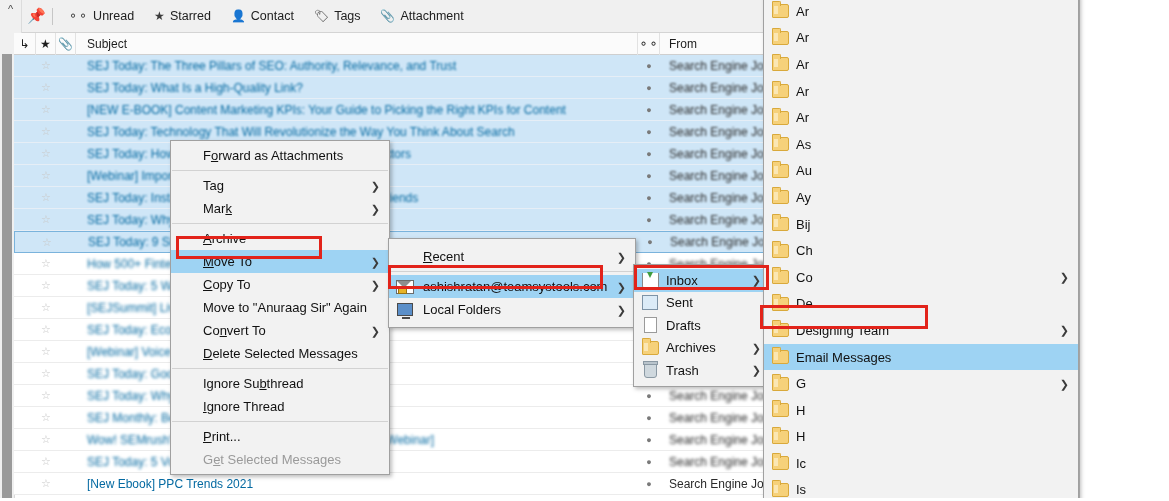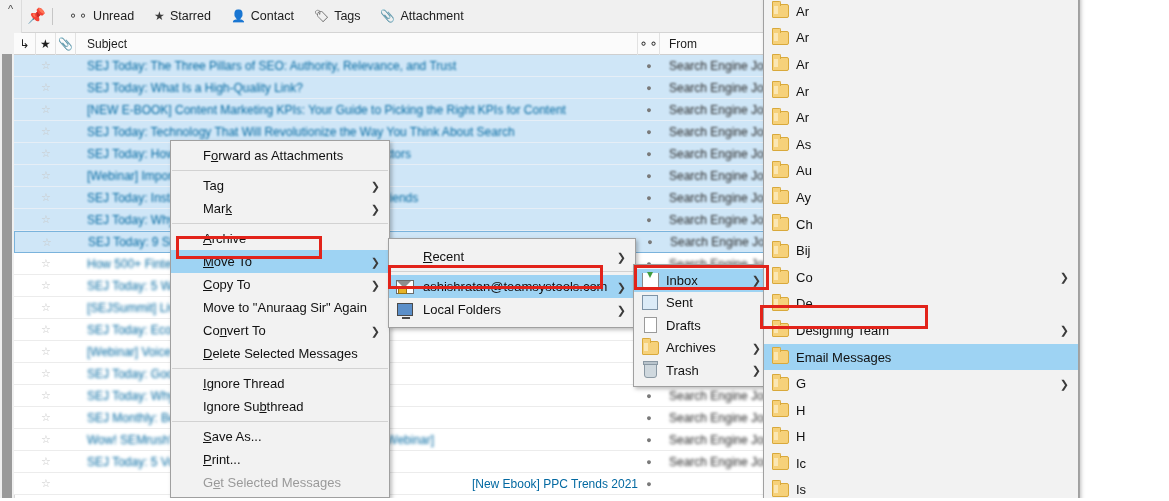--- a/index.html
+++ b/index.html
@@ -78,21 +78,21 @@
   .row.current{background:#cfe6f7;border:1px solid #7ab3dc;}
   .c-thread{width:22px;}
   .c-star{width:20px;text-align:center;color:#c9c9c9;font-size:11px;}
   .c-attach{width:20px;}
   .c-subject{flex:0 0 562px;padding-left:11px;white-space:nowrap;overflow:hidden;
              color:#0369a1;box-sizing:border-box;}
   .c-read{width:22px;text-align:center;color:#7a7a7a;font-size:9px;}
   .c-from{flex:1;padding-left:9px;white-space:nowrap;overflow:hidden;color:#2c2c2c;}
   .blur1{filter:blur(0.9px);}
   .blur2{filter:blur(1.4px);}
-  .blur3{filter:blur(0.5px);text-align:right;}
+  .blur3{filter:blur(0.5px);}
 
   
   .menu{
     position:absolute;background:#f2f2f2;border:1px solid #a0a0a0;
     box-shadow:2px 2px 4px rgba(0,0,0,.26);font-size:13px;color:#111;
     box-sizing:border-box;z-index:50;
   }
   .mi{
     position:relative;height:23px;display:flex;align-items:center;
     padding-left:34px;padding-right:26px;white-space:nowrap;box-sizing:border-box;
@@ -437,29 +437,26 @@
       </div>
       <div class="mi">
         <span class="mlabel">Co<span class="u">n</span>vert To</span>
         <span class="arrow">❯</span>
       </div>
       <div class="mi">
         <span class="mlabel"><span class="u">D</span>elete Selected Messages</span>
       </div>
       <div class="msep"></div>
       <div class="mi">
+        <span class="mlabel">Ignore Su<span class="u">b</span>thread</span>
+      </div>
+      <div class="mi">
         <span class="mlabel"><span class="u">I</span>gnore Thread</span>
       </div>
-      <div class="mi">
-        <span class="mlabel">Ignore Su<span class="u">b</span>thread</span>
-      </div>
       <div class="msep"></div>
-      <div class="mi">
-        <span class="mlabel"><span class="u">S</span>ave As...</span>
-      </div>
       <div class="mi">
         <span class="mlabel"><span class="u">P</span>rint...</span>
       </div>
       <div class="mi dis">
         <span class="mlabel">G<span class="u">e</span>t Selected Messages</span>
       </div>
     </div>
 
   <div class="menu" id="submenu1">
       <div class="mi">
@@ -567,27 +564,27 @@
       <div class="mi">
         <span class="mico">
           <span class="folder"></span>
         </span>
         <span class="mlabel">Ay</span>
       </div>
       <div class="mi">
         <span class="mico">
           <span class="folder"></span>
         </span>
+        <span class="mlabel">Bij</span>
+      </div>
+      <div class="mi">
+        <span class="mico">
+          <span class="folder"></span>
+        </span>
         <span class="mlabel">Ch</span>
-      </div>
-      <div class="mi">
-        <span class="mico">
-          <span class="folder"></span>
-        </span>
-        <span class="mlabel">Bij</span>
       </div>
       <div class="mi">
         <span class="mico">
           <span class="folder"></span>
         </span>
         <span class="mlabel">Co</span>
         <span class="arrow">❯</span>
       </div>
       <div class="mi">
         <span class="mico">

